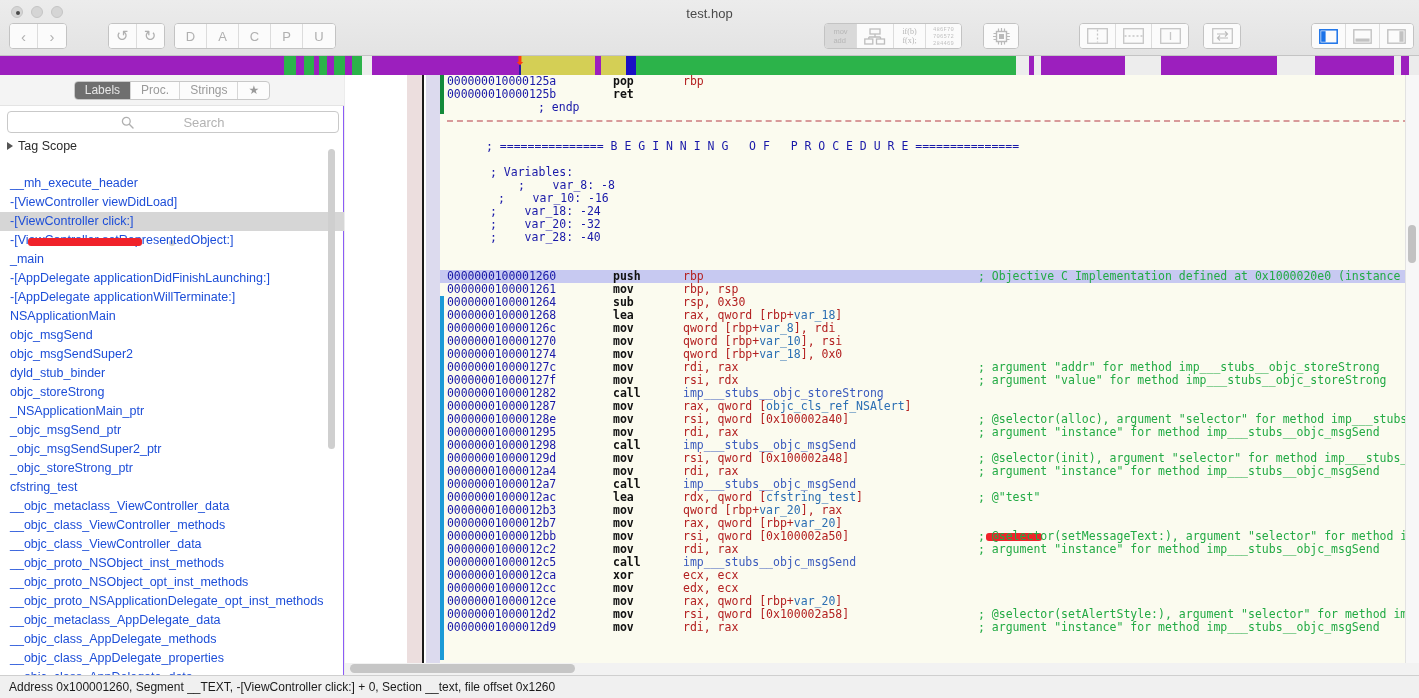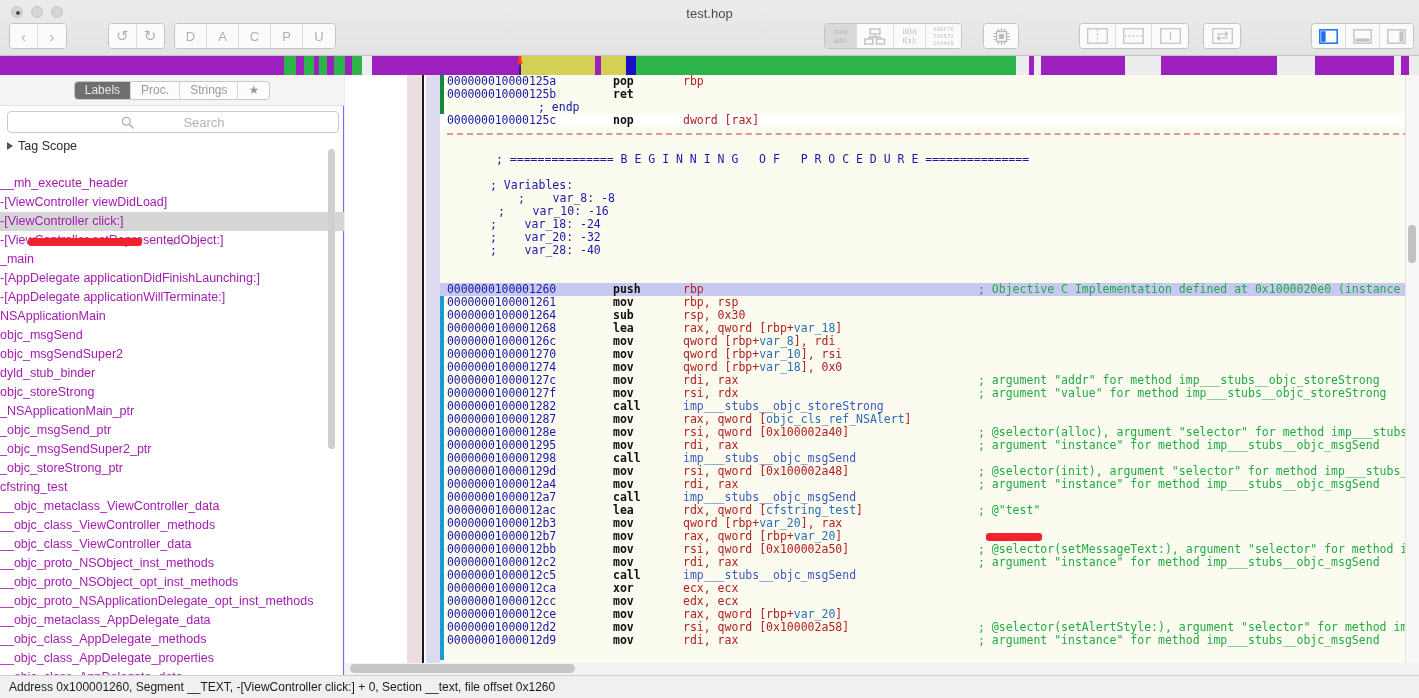--- a/index.html
+++ b/index.html
@@ -122,22 +122,22 @@
   .listdot {
     position: absolute; left: 169px; top: 165px; width: 6px; height: 6px;
     border-radius: 50%; background: #cfcfcf;
   }
 
   .listwrap {
     position: absolute; left: 0; top: 99px; width: 344px; height: 501px;
     overflow: hidden;
   }
   .lrow {
-    height: 19px; line-height: 19px; padding-left: 0;
-    font-size: 12.5px; color: #a21caf; white-space: nowrap;
+    height: 19px; line-height: 19px; padding-left: 10px;
+    font-size: 12.5px; color: #1d4ed8; white-space: nowrap;
   }
   .lrow.sel { background: #d6d6d6; }
   .lscroll {
     position: absolute; right: 8px; top: 74px; width: 7px; height: 300px;
     background: #cfcfcf; border-radius: 4px;
   }
   .redact {
     position: absolute; background: #f0222a; border-radius: 3px;
   }
 
@@ -457,24 +457,23 @@
 
   <div class="disasm">
     <div class="gutter" id="gutter">
         <div class="g-green" style="top: 0px; height: 39px;"></div>
         <div class="g-blue" style="top: 221px; height: 364px;"></div>
       </div>
     <div id="codelines">
         <div class="dline"><span class="addr">000000010000125a</span><span class="mnem">pop</span><span class="ops">rbp</span></div>
         <div class="dline"><span class="addr">000000010000125b</span><span class="mnem">ret</span></div>
         <div class="dline"><span class="note" style="left: 98px;">; endp</span></div>
-        <div class="dline white"><span class="addr">000000010000125c</span><span class="mnem">nop</span><span class="ops">dword [rax]</span></div>
         <div class="dline dashsep"></div>
         <div class="dline"></div>
-        <div class="dline"><span class="note" style="left: 56px;">; =============== B E G I N N I N G   O F   P R O C E D U R E ===============</span></div>
+        <div class="dline"><span class="note" style="left: 46px;">; =============== B E G I N N I N G   O F   P R O C E D U R E ===============</span></div>
         <div class="dline"></div>
         <div class="dline"><span class="note" style="left: 50px;">; Variables:</span></div>
         <div class="dline"><span class="note" style="left: 50px; margin-left: 28px;">;    var_8: -8</span></div>
         <div class="dline"><span class="note" style="left: 58px;">;    var_10: -16</span></div>
         <div class="dline"><span class="note" style="left: 50px;">;    var_18: -24</span></div>
         <div class="dline"><span class="note" style="left: 50px;">;    var_20: -32</span></div>
         <div class="dline"><span class="note" style="left: 50px;">;    var_28: -40</span></div>
         <div class="dline"></div>
         <div class="dline"></div>
         <div class="dline hl"><span class="addr">0000000100001260</span><span class="mnem">push</span><span class="ops">rbp</span><span class="cmt">; Objective C Implementation defined at 0x1000020e0 (instance met</span></div>

